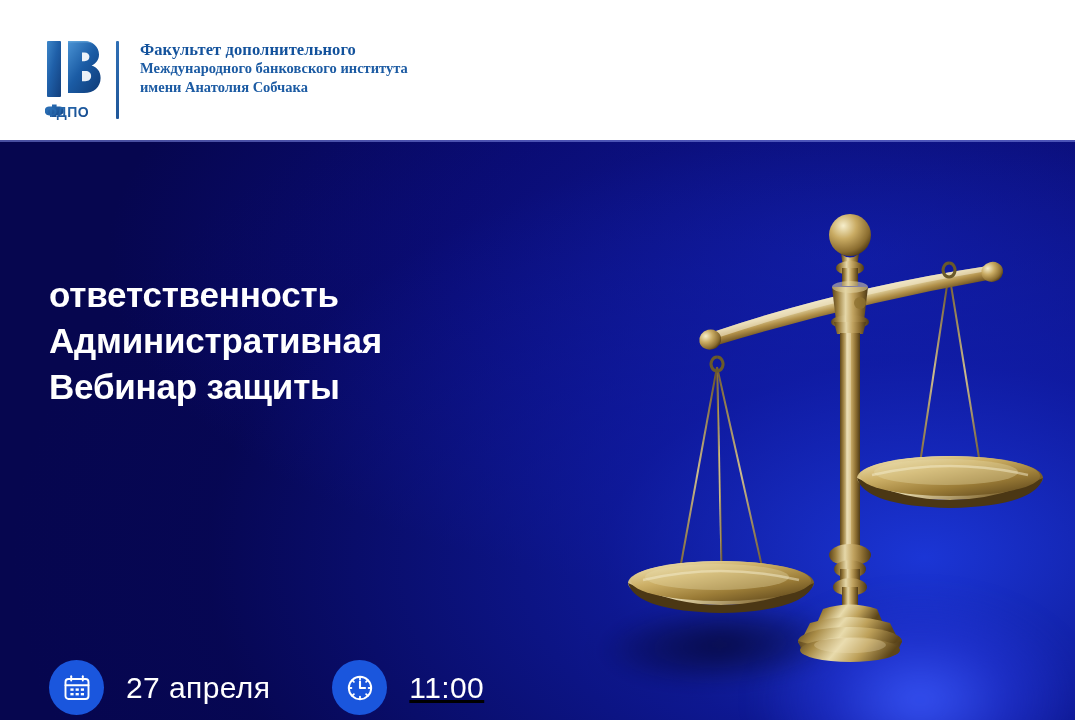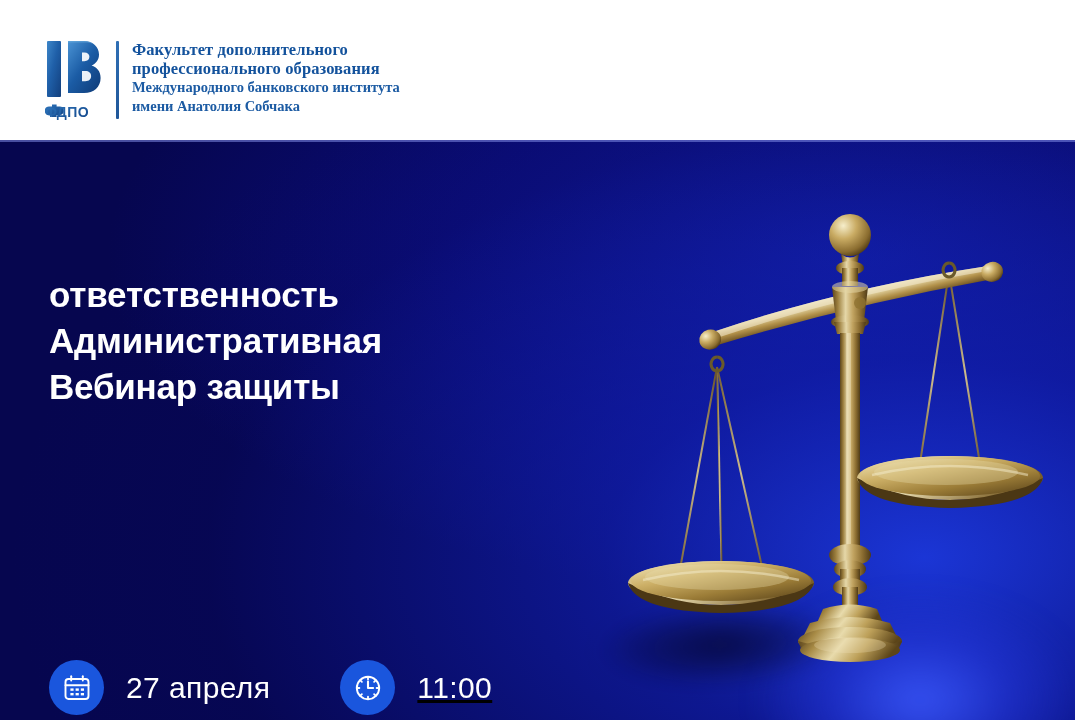--- a/index.html
+++ b/index.html
@@ -57,20 +57,21 @@
     border-radius: 1px;
   }
 
   .header-text {
     margin-left: 13px;
     padding-top: 2px;
   }
   .ht-line {
     color: #15539b;
     white-space: nowrap;
+    margin-left: 8px;
   }
   .ht-strong {
     font-family: "Liberation Serif", serif;
     font-weight: bold;
     font-size: 16.5px;
     line-height: 19px;
     letter-spacing: 0.1px;
     color: #13529c;
   }
   .ht-normal {
@@ -153,21 +154,20 @@
     letter-spacing: -0.2px;
     max-width: 600px;
   }
 
   .meta-row {
     position: absolute;
     left: 0;
     top: 424px;
     display: flex;
     align-items: flex-start;
-    gap: 8px;
   }
   .meta-item {
     display: flex;
     align-items: center;
   }
   .meta-item + .meta-item { margin-left: 62px; text-decoration: underline; }
 
   .meta-icon {
     width: 55px;
     height: 55px;
@@ -242,21 +242,20 @@
           </g>
 
           <rect x="2" y="55" width="52" height="4" fill="#ffffff" opacity="0"></rect>
         </svg>
       </div>
 
       <div class="logo-divider"></div>
 
       <div class="header-text">
         <div class="ht-line ht-strong">Факультет дополнительного</div>
-        <div class="ht-line ht-strong">профессионального образования</div>
         <div class="ht-line ht-normal">Международного банковского института</div>
         <div class="ht-line ht-normal">имени Анатолия Собчака</div>
       </div>
 
     </div>
   </div>
 
   <div class="banner">
     <div class="banner-topline"></div>
     <div class="floor-glow"></div>

